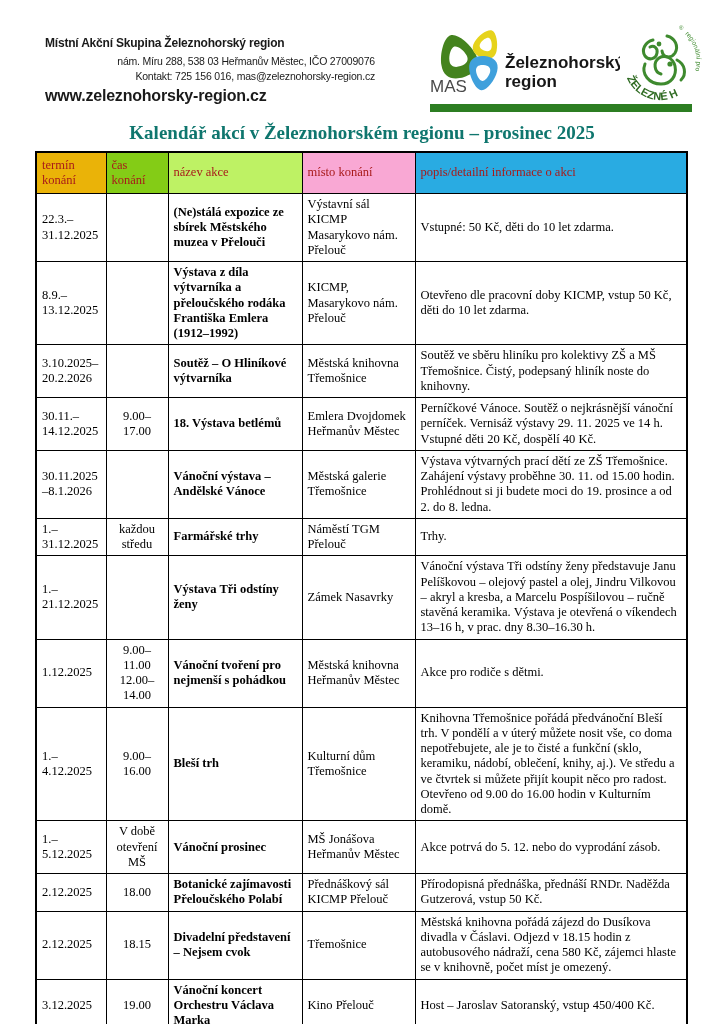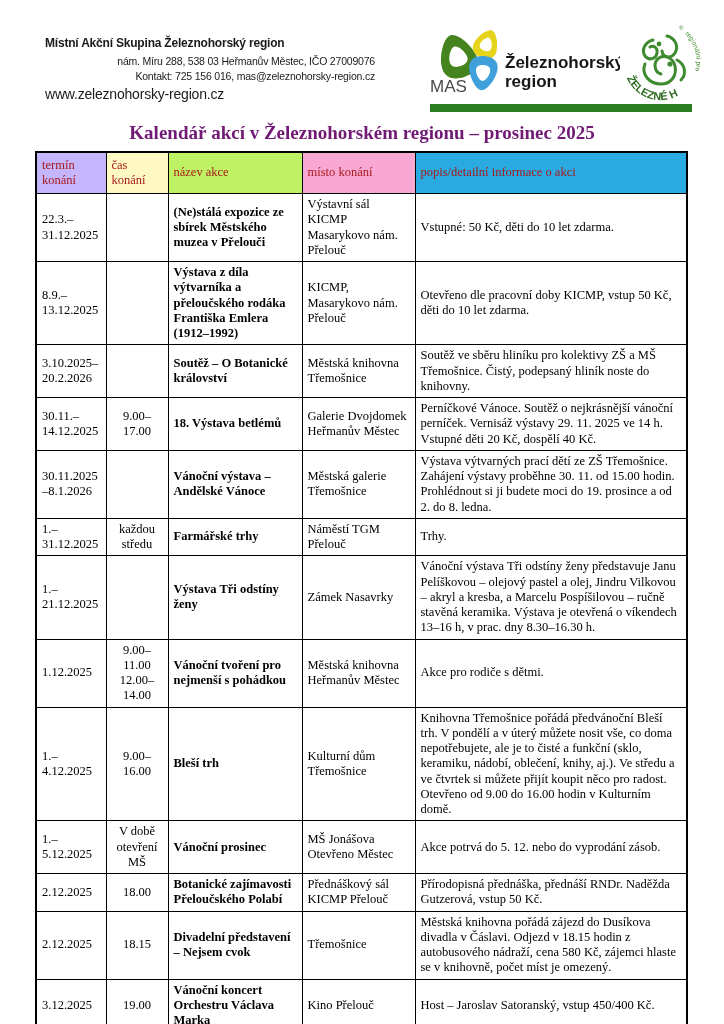--- a/index.html
+++ b/index.html
@@ -13,21 +13,21 @@
 
   
   .org-block{
     position:absolute;left:45px;top:36px;width:330px;
     font-family:"Liberation Sans", sans-serif;
     color:#1a1a1a;
     letter-spacing:-0.2px;
   }
   .org-name{font-size:12px;font-weight:700;margin-bottom:4px;}
   .org-line{font-size:10.5px;line-height:1.45;text-align:right;}
-  .org-web{font-size:14px;font-weight:400;line-height:1.45;}
+  .org-web{font-size:16px;font-weight:700;line-height:1.45;}
 
   .mas-logo{position:absolute;left:430px;top:26px;width:190px;height:78px;}
   .stamp-logo{position:absolute;left:615px;top:20px;width:90px;height:90px;}
   .green-bar{position:absolute;left:430px;top:104px;width:262px;height:8px;}
 
   
   .doc-title{
     position:absolute;left:0;top:122px;width:724px;
     text-align:center;
     font-size:19px;font-weight:700;
@@ -116,35 +116,35 @@
       </text>
       <text font-family="Liberation Sans, sans-serif" font-size="6.5" fill="#3e8a2e">
         <textPath href="#arcRight">regionální produkt</textPath>
       </text>
       <text x="64" y="10" font-family="Liberation Sans, sans-serif" font-size="6" fill="#3e8a2e">®</text>
     </svg>
   </div>
 
   <div class="green-bar" style="background: rgb(44, 126, 34);"></div>
 
-  <div class="doc-title" style="color: #701a75;">Kalendář akcí v Železnohorském regionu – prosinec 2025</div>
+  <div class="doc-title" style="color: #0f766e;">Kalendář akcí v Železnohorském regionu – prosinec 2025</div>
 
   <div class="table-wrap">
     <table class="events">
       <colgroup>
         <col style="width:70px">
         <col style="width:62px">
         <col style="width:134px">
         <col style="width:113px">
         <col>
       </colgroup>
       <thead>
         <tr>
-          <th style="background: #c4b5fd; color: rgb(168, 26, 26);">termín konání</th>
-          <th style="background: #fef9c3; color: rgb(168, 26, 26);">čas konání</th>
+          <th style="background: #eab308; color: rgb(168, 26, 26);">termín konání</th>
+          <th style="background: #84cc16; color: rgb(168, 26, 26);">čas konání</th>
           <th style="background: #bef264; color: rgb(168, 26, 26);">název akce</th>
           <th style="background: #f9a8d4; color: rgb(168, 26, 26);">místo konání</th>
           <th style="background: rgb(41, 171, 226); color: rgb(168, 26, 26);">popis/detailní informace o akci</th>
         </tr>
       </thead>
       <tbody>
           <tr>
             <td class="c-termin">22.3.–
 31.12.2025</td>
             <td class="c-cas"></td>
@@ -157,31 +157,31 @@
 13.12.2025</td>
             <td class="c-cas"></td>
             <td class="c-nazev">Výstava z díla výtvarníka a přeloučského rodáka Františka Emlera (1912–1992)</td>
             <td class="c-misto">KICMP, Masarykovo nám. Přelouč</td>
             <td class="c-popis">Otevřeno dle pracovní doby KICMP, vstup 50 Kč, děti do 10 let zdarma.</td>
           </tr>
           <tr>
             <td class="c-termin">3.10.2025–
 20.2.2026</td>
             <td class="c-cas"></td>
-            <td class="c-nazev">Soutěž – O Botanické království</td>
+            <td class="c-nazev">Soutěž – O Hliníkové výtvarníka</td>
             <td class="c-misto">Městská knihovna Třemošnice</td>
             <td class="c-popis">Soutěž ve sběru hliníku pro kolektivy ZŠ a MŠ Třemošnice. Čistý, podepsaný hliník noste do knihovny.</td>
           </tr>
           <tr>
             <td class="c-termin">30.11.–
 14.12.2025</td>
             <td class="c-cas">9.00–
 17.00</td>
             <td class="c-nazev">18. Výstava betlémů</td>
-            <td class="c-misto">Galerie Dvojdomek Heřmanův Městec</td>
+            <td class="c-misto">Emlera Dvojdomek Heřmanův Městec</td>
             <td class="c-popis">Perníčkové Vánoce. Soutěž o nejkrásnější vánoční perníček. Vernisáž výstavy 29. 11. 2025 ve 14 h. Vstupné děti 20 Kč, dospělí 40 Kč.</td>
           </tr>
           <tr>
             <td class="c-termin">30.11.2025
 –8.1.2026</td>
             <td class="c-cas"></td>
             <td class="c-nazev">Vánoční výstava – Andělské Vánoce</td>
             <td class="c-misto">Městská galerie Třemošnice</td>
             <td class="c-popis">Výstava výtvarných prací dětí ze ZŠ Třemošnice. Zahájení výstavy proběhne 30. 11. od 15.00 hodin. Prohlédnout si ji budete moci do 19. prosince a od 2. do 8. ledna.</td>
           </tr>
@@ -221,21 +221,21 @@
             <td class="c-misto">Kulturní dům Třemošnice</td>
             <td class="c-popis">Knihovna Třemošnice pořádá předvánoční Bleší trh. V pondělí a v úterý můžete nosit vše, co doma nepotřebujete, ale je to čisté a funkční (sklo, keramiku, nádobí, oblečení, knihy, aj.). Ve středu a ve čtvrtek si můžete přijít koupit něco pro radost. Otevřeno od 9.00 do 16.00 hodin v Kulturním domě.</td>
           </tr>
           <tr>
             <td class="c-termin">1.–
 5.12.2025</td>
             <td class="c-cas">V době
 otevření
 MŠ</td>
             <td class="c-nazev">Vánoční prosinec</td>
-            <td class="c-misto">MŠ Jonášova Otevřeno Městec</td>
+            <td class="c-misto">MŠ Jonášova Heřmanův Městec</td>
             <td class="c-popis">Akce potrvá do 5. 12. nebo do vyprodání zásob.</td>
           </tr>
           <tr>
             <td class="c-termin">2.12.2025</td>
             <td class="c-cas">18.00</td>
             <td class="c-nazev">Botanické zajímavosti Přeloučského Polabí</td>
             <td class="c-misto">Přednáškový sál KICMP Přelouč</td>
             <td class="c-popis">Přírodopisná přednáška, přednáší RNDr. Naděžda Gutzerová, vstup 50 Kč.</td>
           </tr>
           <tr>

